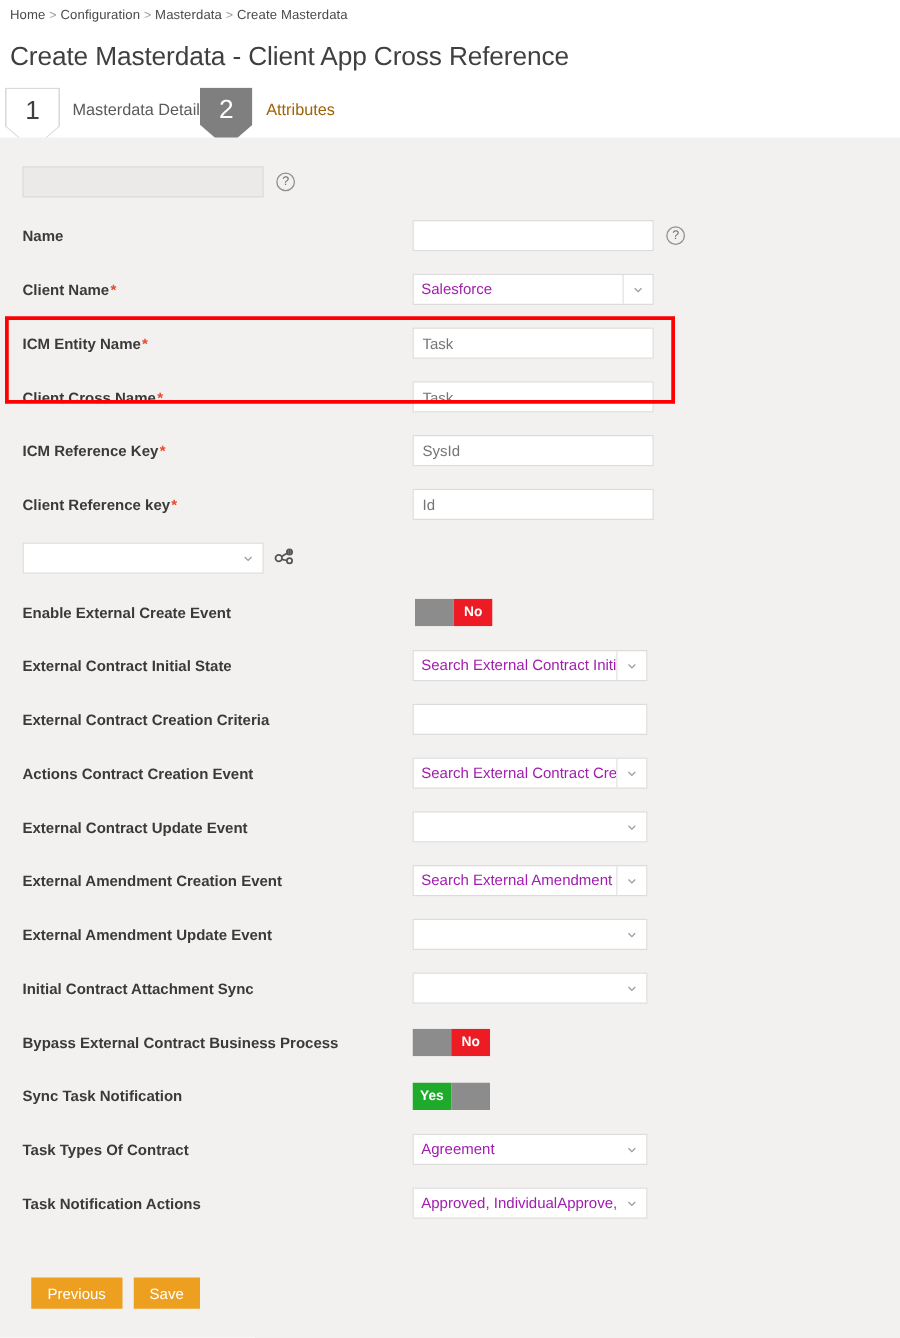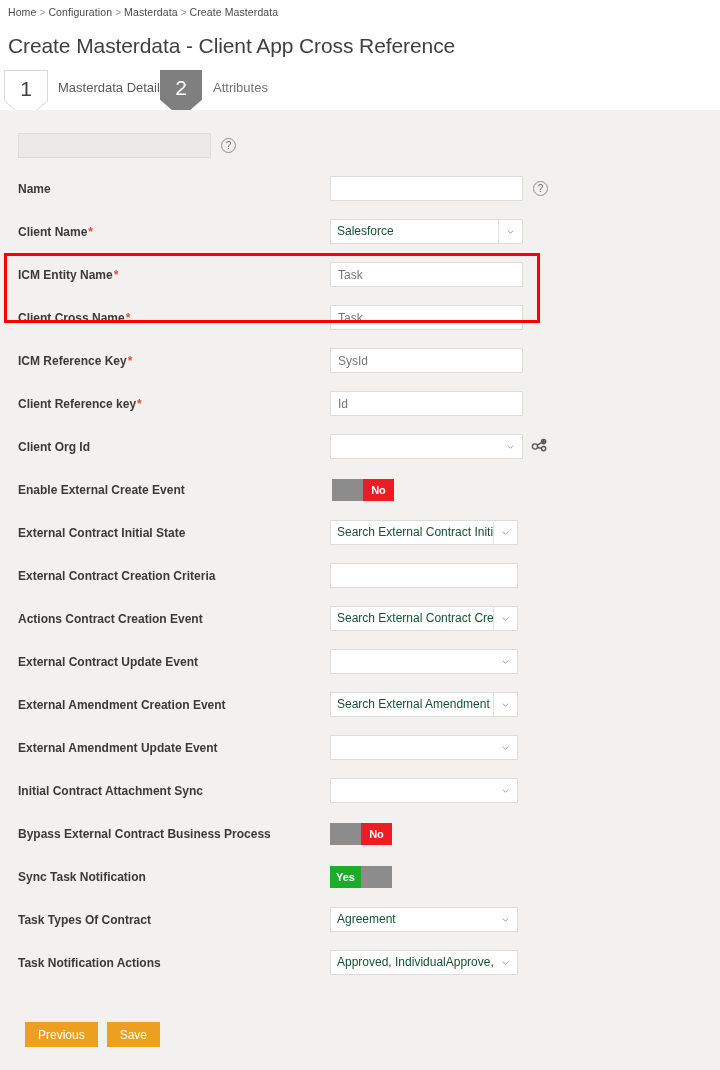--- a/index.html
+++ b/index.html
@@ -69,21 +69,21 @@
     display: flex; align-items: flex-start; justify-content: center;
     padding-top: 1px;
   }
   .chev-active { background: #7f7f7f; color: #ffffff; }
   .step-label {
     font-size: 13px;
     color: #5a5a5a;
     padding: 10px 0 0 10px;
     white-space: nowrap;
   }
-  .step-label.active { color: #737373; padding-left: 11px; }
+  .step-label.active { color: #a16207; padding-left: 11px; }
 
   
   .content {
     background: #f2f1ef;
     padding: 0;
     height: 960px;
     position: relative;
   }
 
   .form { padding: 14px 0 0 0; }
@@ -125,21 +125,21 @@
   .sel {
     display: flex;
     height: 25px;
     border: 1px solid #dcdcdc;
     background: #ffffff;
     align-items: center;
   }
   .sel .sel-val {
     flex: 1;
     font-size: 12px;
-    color: #14532d;
+    color: #a21caf;
     padding: 0 6px;
     overflow: hidden;
     white-space: nowrap;
     line-height: 23px;
   }
   .sel .sel-btn {
     width: 24px;
     height: 23px;
     border-left: 1px solid #e2e2e2;
     display: flex;
@@ -300,21 +300,20 @@
     <div class="row">
       <div class="label">
         <span>Client Reference key</span><span class="req">*</span>
       </div>
       <div class="field-area">
         <input class="txt w193" placeholder="Id" style="">
       </div>
     </div>
 
     <div class="row">
-      <div class="label">Client Org Id</div>
       <div class="field-area">
         <div class="sel w193 noline">
           <div class="sel-val"></div>
           <div class="sel-btn">
             <svg class="caret" viewBox="0 0 10 10">
                 <path d="M2 4 L5 7 L8 4" fill="none" stroke="#9a9a9a" stroke-width="1.1"></path>
               </svg>
           </div>
         </div>
         <span class="node-icon">

